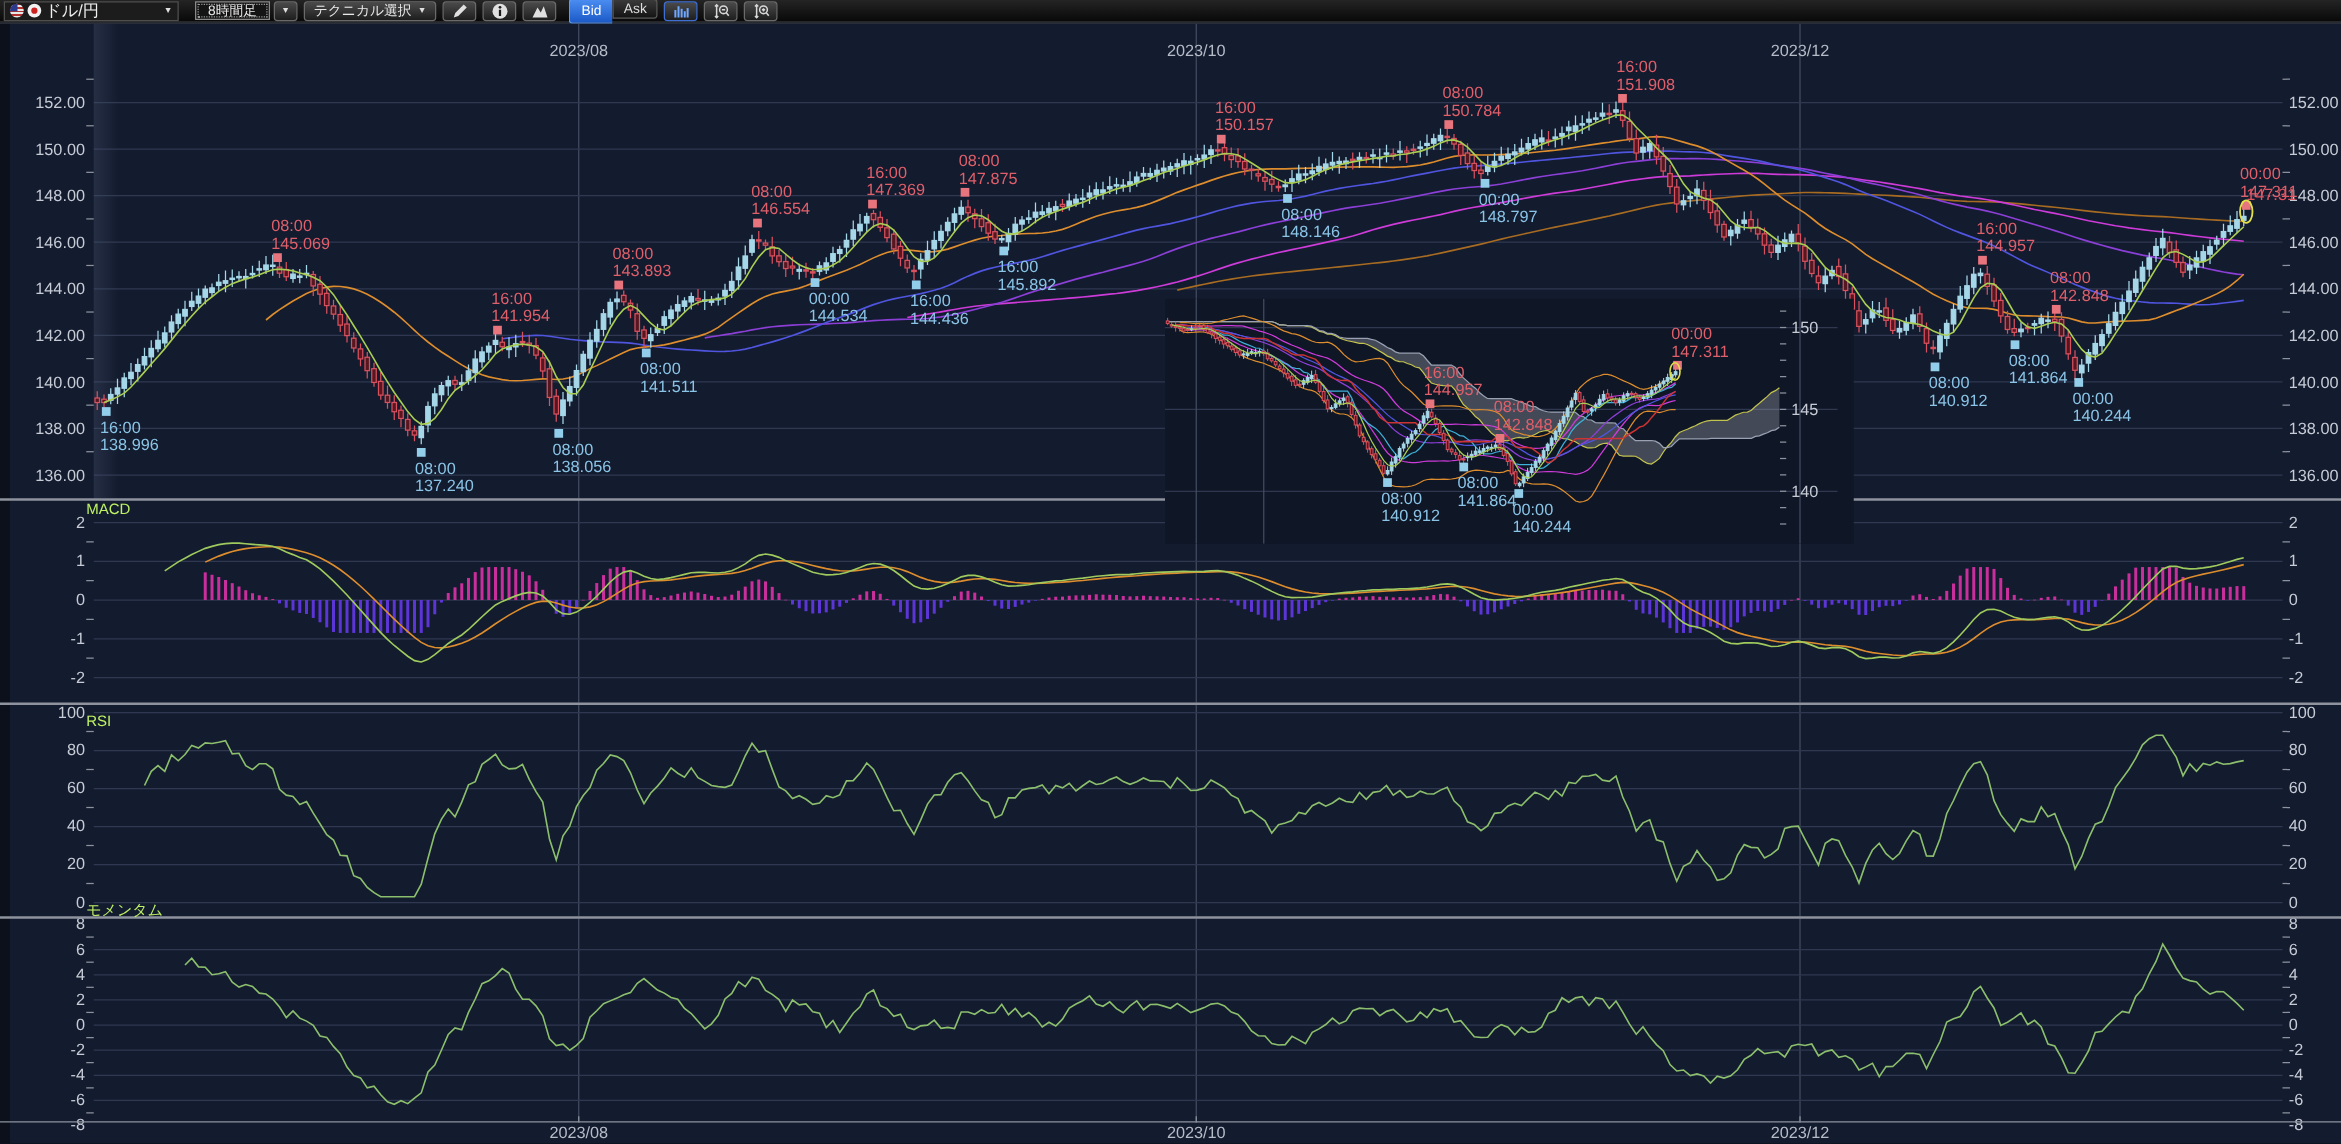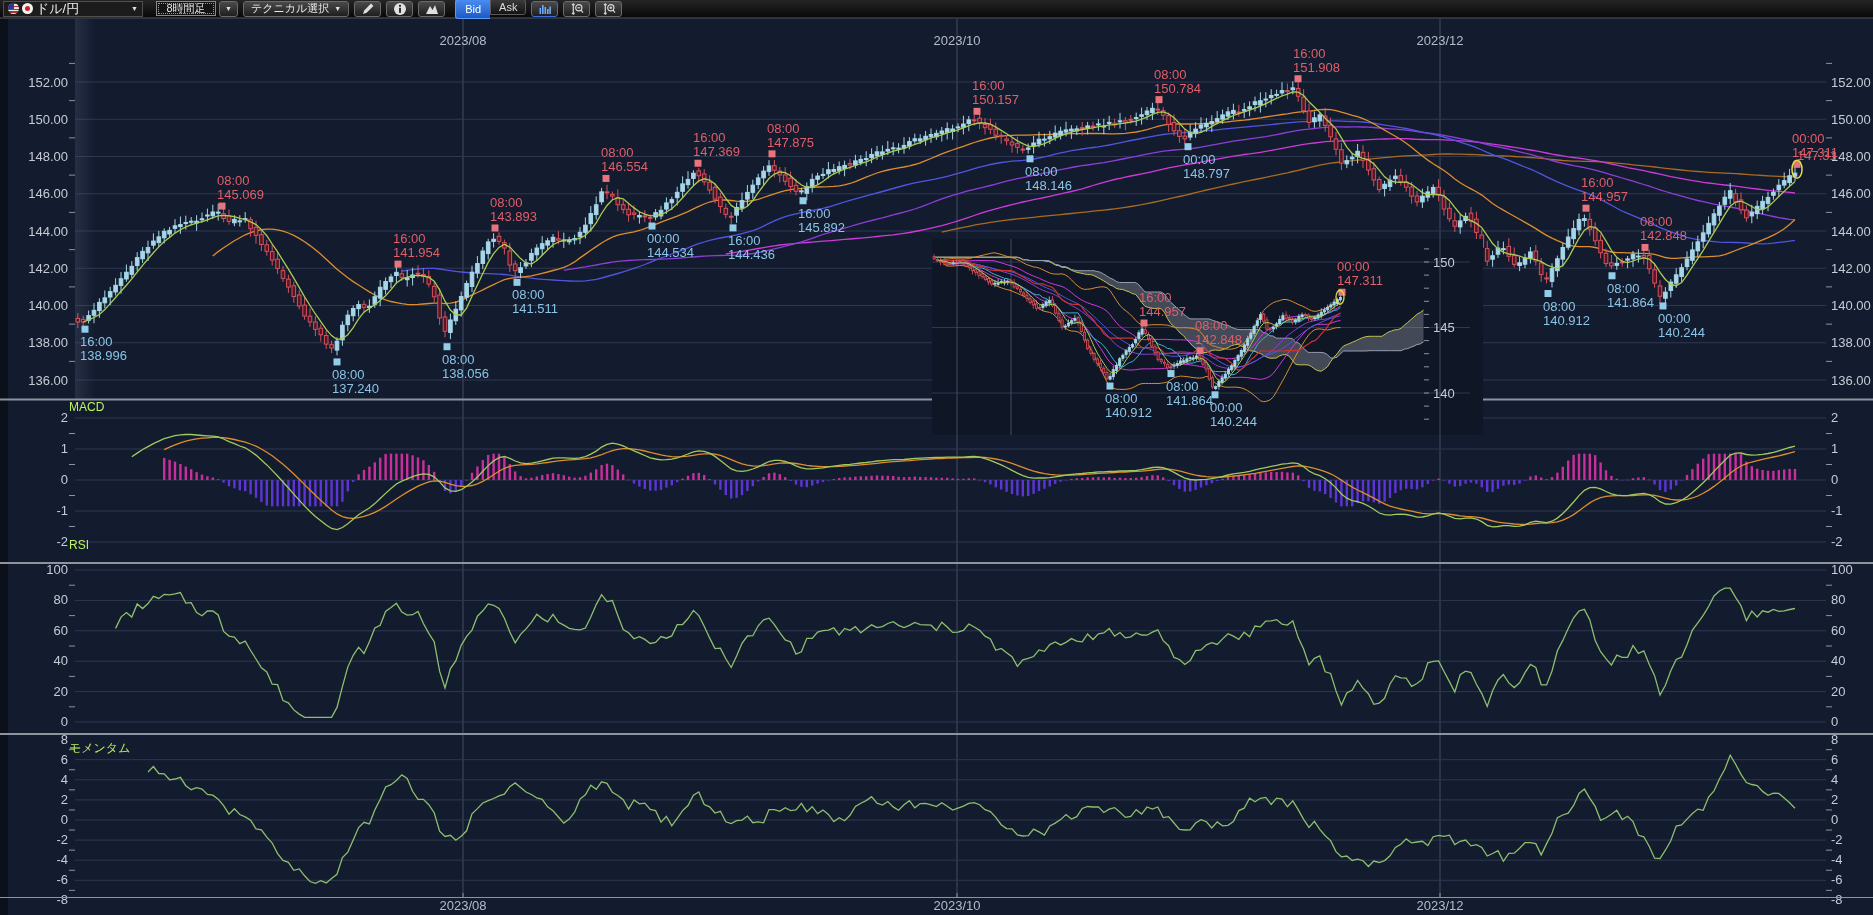--- a/index.html
+++ b/index.html
@@ -25,21 +25,21 @@
     display:inline-flex;align-items:center;justify-content:center;gap:5px;padding:0 7px;font-size:11px;font-family:Liberation Sans, sans-serif}
   .caret-only{padding:0 5px}
   .icon-btn{width:27px;padding:0}
   .hist-btn{border-color:#3f6fd0}
   .bidask{display:flex;margin-left:5px}
   .bid-btn{height:20px;padding:0 9px;background:linear-gradient(#4a8cf0,#1c5ac8);border:1px solid #5a9af8;border-right:none;
     border-radius:3px 0 0 3px;color:#fff;font-size:11px;font-family:inherit}
   .ask-btn{height:16px;padding:0 8px;background:linear-gradient(#3a3a3a,#141414);border:1px solid #5a5a5a;
     border-radius:0 3px 3px 0;color:#ddd;font-size:11px;font-family:inherit}
   .panel-label{position:absolute;left:69px;color:#bef264;font-size:12px;z-index:3;pointer-events:none}
-  #lbl-macd{top:400px}#lbl-rsi{top:538px}#lbl-mom{top:740px}
+  #lbl-macd{top:400px}#lbl-rsi{top:570px}#lbl-mom{top:720px}
 </style>
 </head>
 <body>
 
 <div id="stage">
 
   <div class="toolbar">
     <div class="pair-select">
       <span class="flag us"></span>
       <span class="flag jp"></span>

